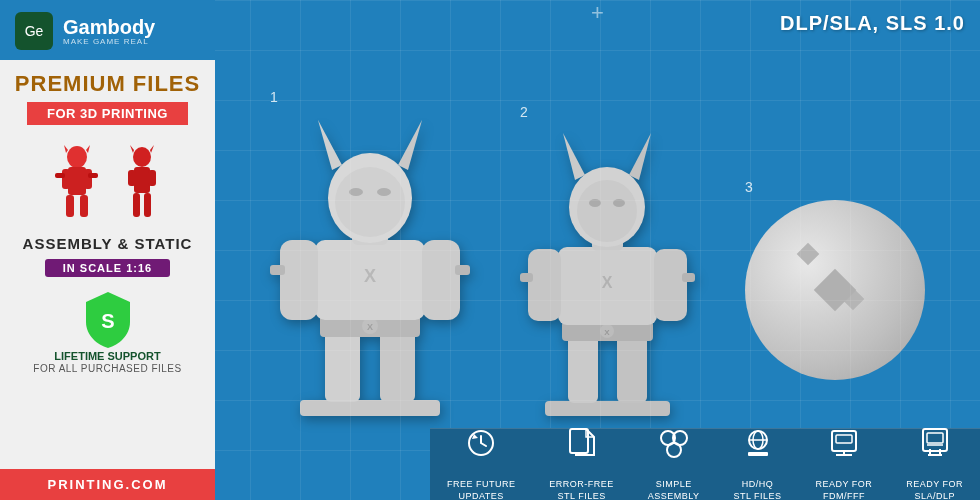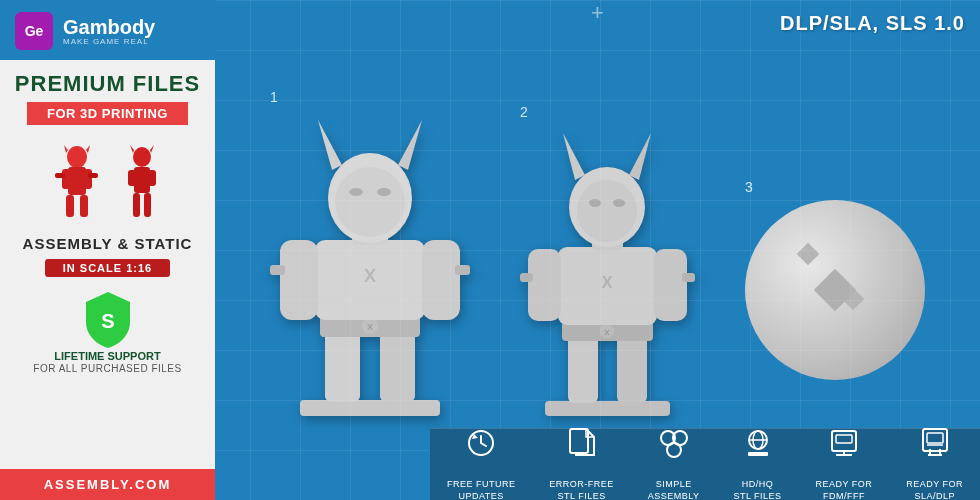--- a/index.html
+++ b/index.html
@@ -48,27 +48,27 @@
       background: #2080bc;
       padding: 12px 15px 10px;
       display: flex;
       align-items: center;
       gap: 10px;
     }
 
     .logo-icon {
       width: 38px;
       height: 38px;
-      background: #a21caf;
+      background: #14532d;
       border-radius: 6px;
       display: flex;
       align-items: center;
       justify-content: center;
       color: white;
-      font-weight: bold;
+      font-weight: normal;
       font-size: 14px;
     }
 
     .logo-text {
       display: flex;
       flex-direction: column;
     }
 
     .logo-name {
       color: white;
@@ -87,21 +87,21 @@
     .sidebar-premium {
       width: 100%;
       padding: 12px 10px 8px;
       text-align: center;
       background: #f0f0f0;
     }
 
     .premium-title {
       font-size: 22px;
       font-weight: 900;
-      color: #14532d;
+      color: #a16207;
       letter-spacing: 1px;
       line-height: 1.1;
     }
 
     .for-3d-badge {
       background: #e84040;
       color: white;
       font-size: 13px;
       font-weight: bold;
       padding: 4px 20px;
@@ -123,21 +123,21 @@
     .assembly-label {
       font-size: 15px;
       font-weight: 900;
       color: #2a2a2a;
       letter-spacing: 1px;
       text-align: center;
       padding: 2px 0;
     }
 
     .scale-badge {
-      background: #b91c1c;
+      background: #701a75;
       color: white;
       font-size: 11px;
       font-weight: bold;
       padding: 3px 18px;
       border-radius: 3px;
       margin: 5px 0;
       letter-spacing: 1px;
     }
 
     .support-section {
@@ -344,21 +344,21 @@
     <div class="support-section">
 
       <svg width="52" height="60" viewBox="0 0 52 60">
         <path d="M26,2 L4,12 L4,32 C4,45 15,55 26,58 C37,55 48,45 48,32 L48,12 Z" fill="#2ecc40"></path>
         <text x="26" y="38" text-anchor="middle" fill="white" font-size="20" font-weight="bold" font-family="Arial">S</text>
       </svg>
       <div class="lifetime-text">LIFETIME SUPPORT</div>
       <div class="purchased-text">FOR ALL PURCHASED FILES</div>
     </div>
 
-    <div class="gambody-footer">ASSEMBLY.COM</div>
+    <div class="gambody-footer">PRINTING.COM</div>
   </div>
 
   <div class="main-content">
 
     <div class="version-badge">DLP/SLA, SLS 1.0</div>
 
     <div style="position:absolute;top:0;left:50%;transform:translateX(-50%);color:rgba(255,255,255,0.5);font-size:22px;z-index:10;">+</div>
 
     <div class="figures-area">
 

